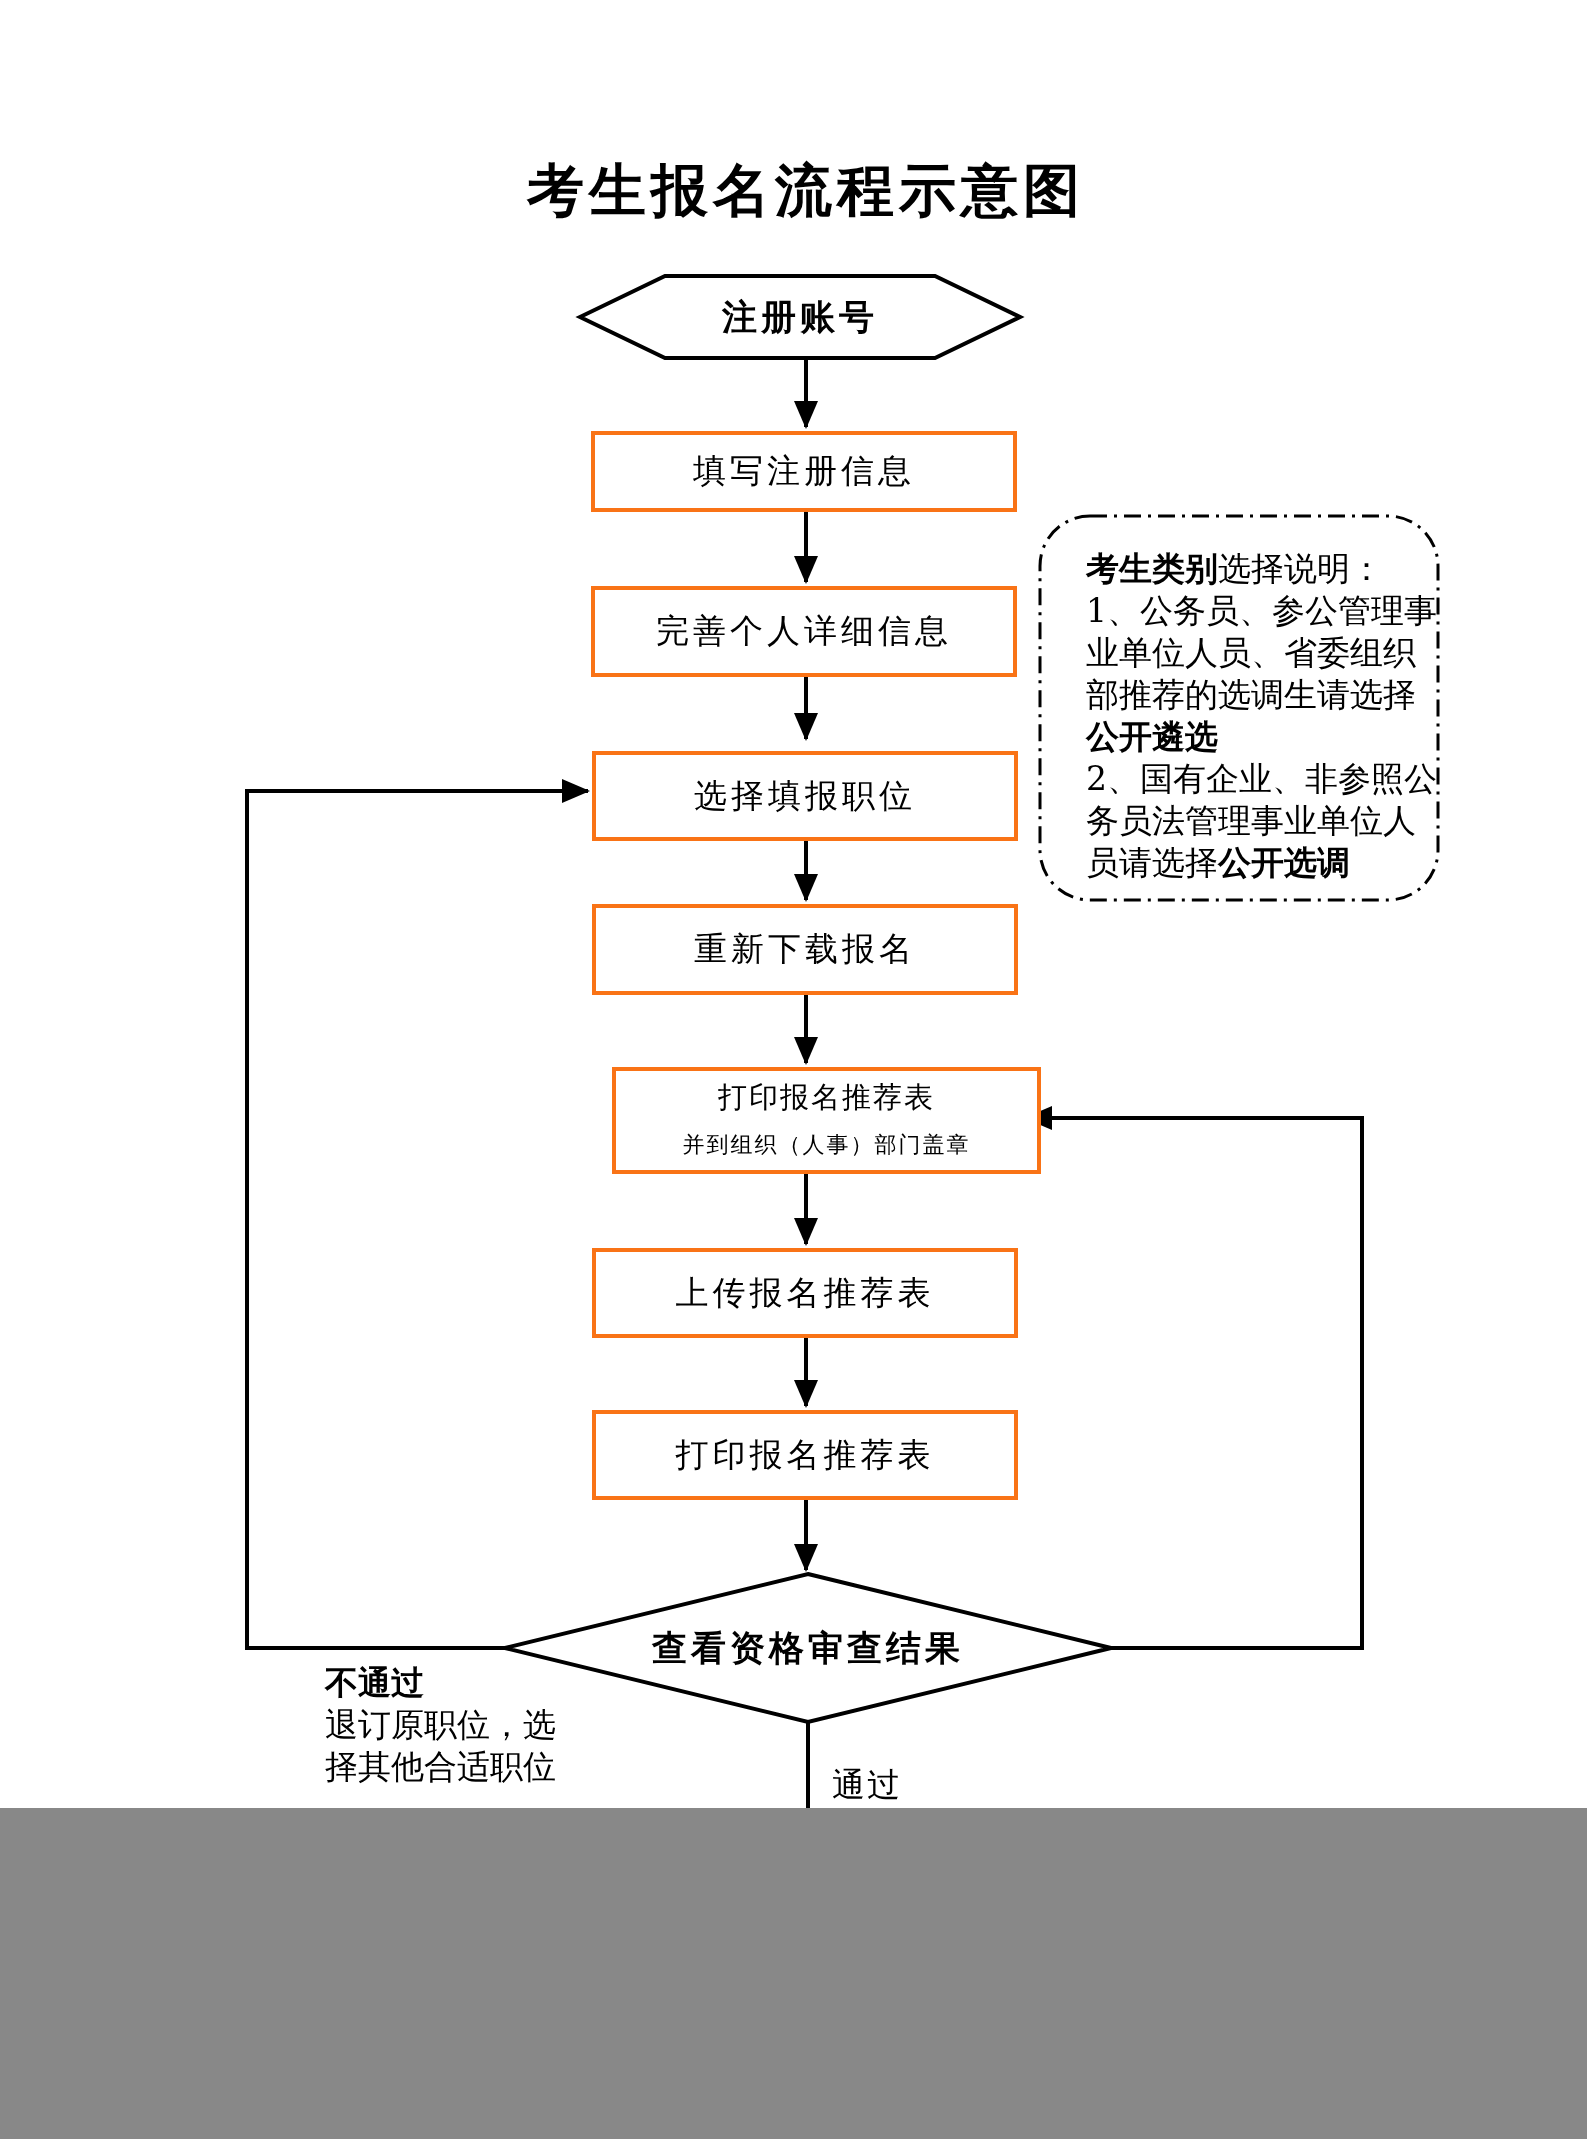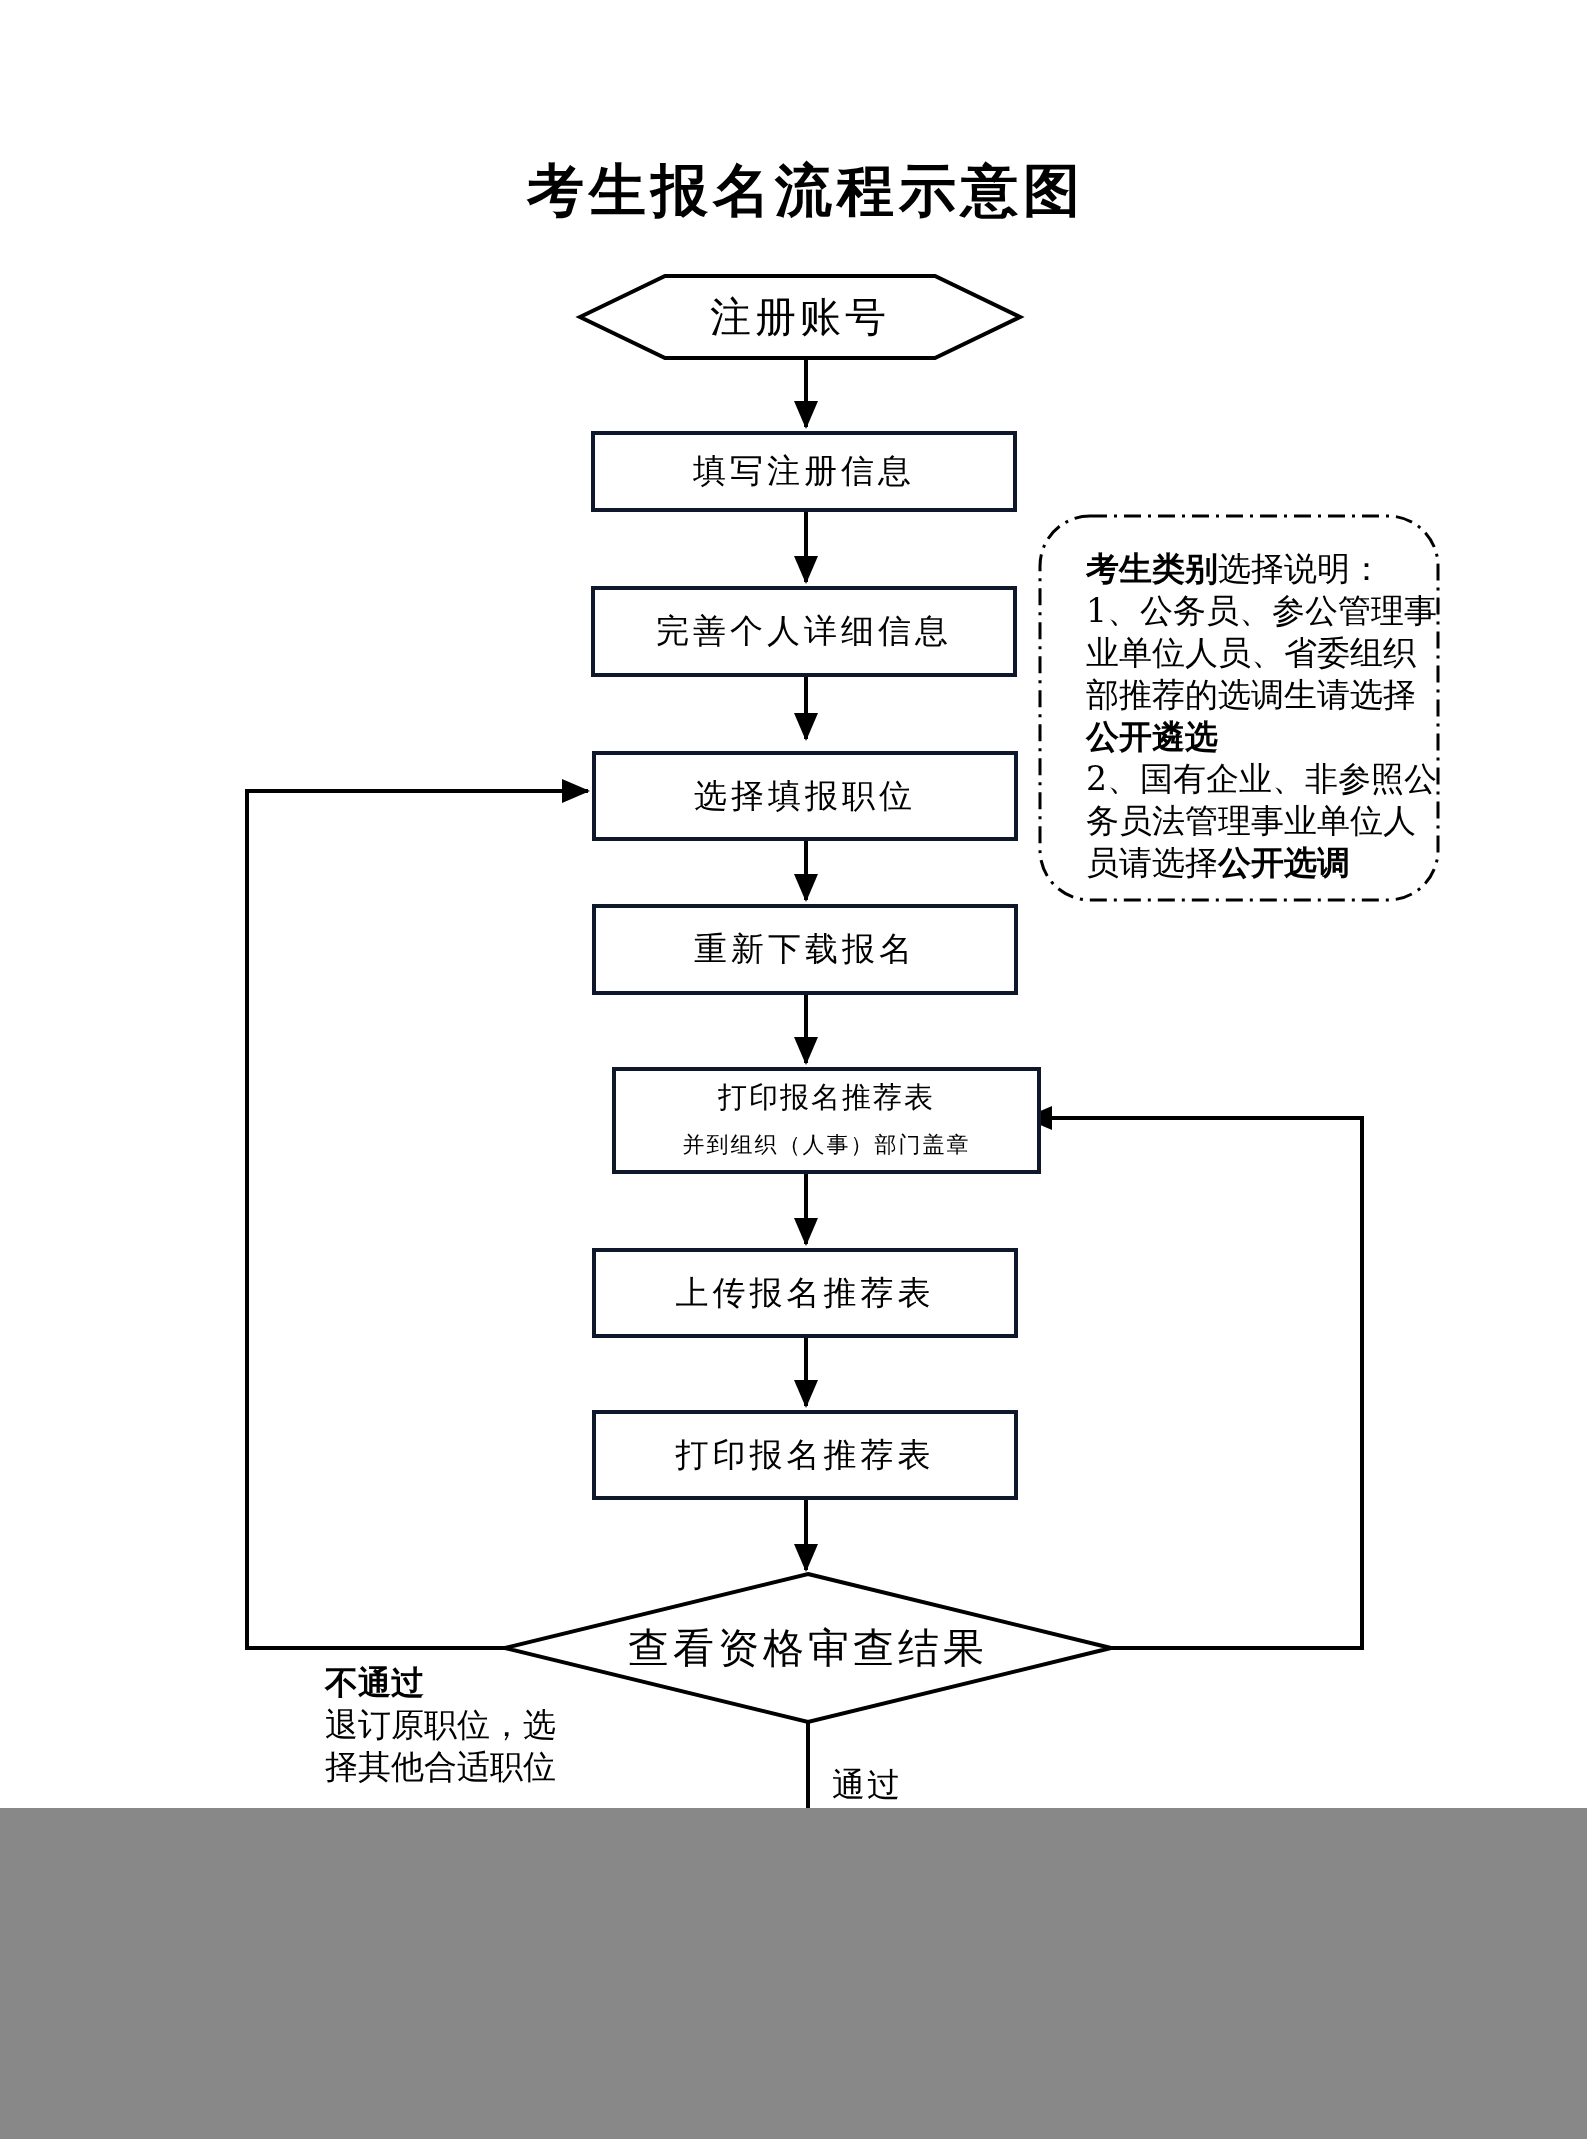--- a/index.html
+++ b/index.html
@@ -14,24 +14,24 @@
   }
   #connectors{position:absolute;left:0;top:0;width:1587px;height:2139px;}
   .abs{position:absolute;box-sizing:border-box;}
   .title{
     left:306px;top:155px;width:1000px;height:70px;
     font-size:57px;font-weight:bold;letter-spacing:5px;
     text-align:center;line-height:70px;white-space:nowrap;
   }
   .shape-label{
     display:flex;align-items:center;justify-content:center;
-    font-size:41px;letter-spacing:4px;text-align:center;white-space:nowrap;
+    font-size:35px;letter-spacing:4px;text-align:center;white-space:nowrap;font-weight:bold;
   }
   .box{
-    border:4px solid #0f172a;background:#fff;
+    border:4px solid #f97316;background:#fff;
     display:flex;align-items:center;justify-content:center;
     flex-direction:column;
     font-size:33px;letter-spacing:4px;text-align:center;white-space:nowrap;
   }
   .box .line2{font-size:22px;letter-spacing:2px;line-height:48px;}
   .box .line1-small{font-size:29px;letter-spacing:2px;line-height:48px;}
   .stadium{
     border:3px solid #0f766e;border-radius:62px;background:#a21caf;
   }
   .note-text{

